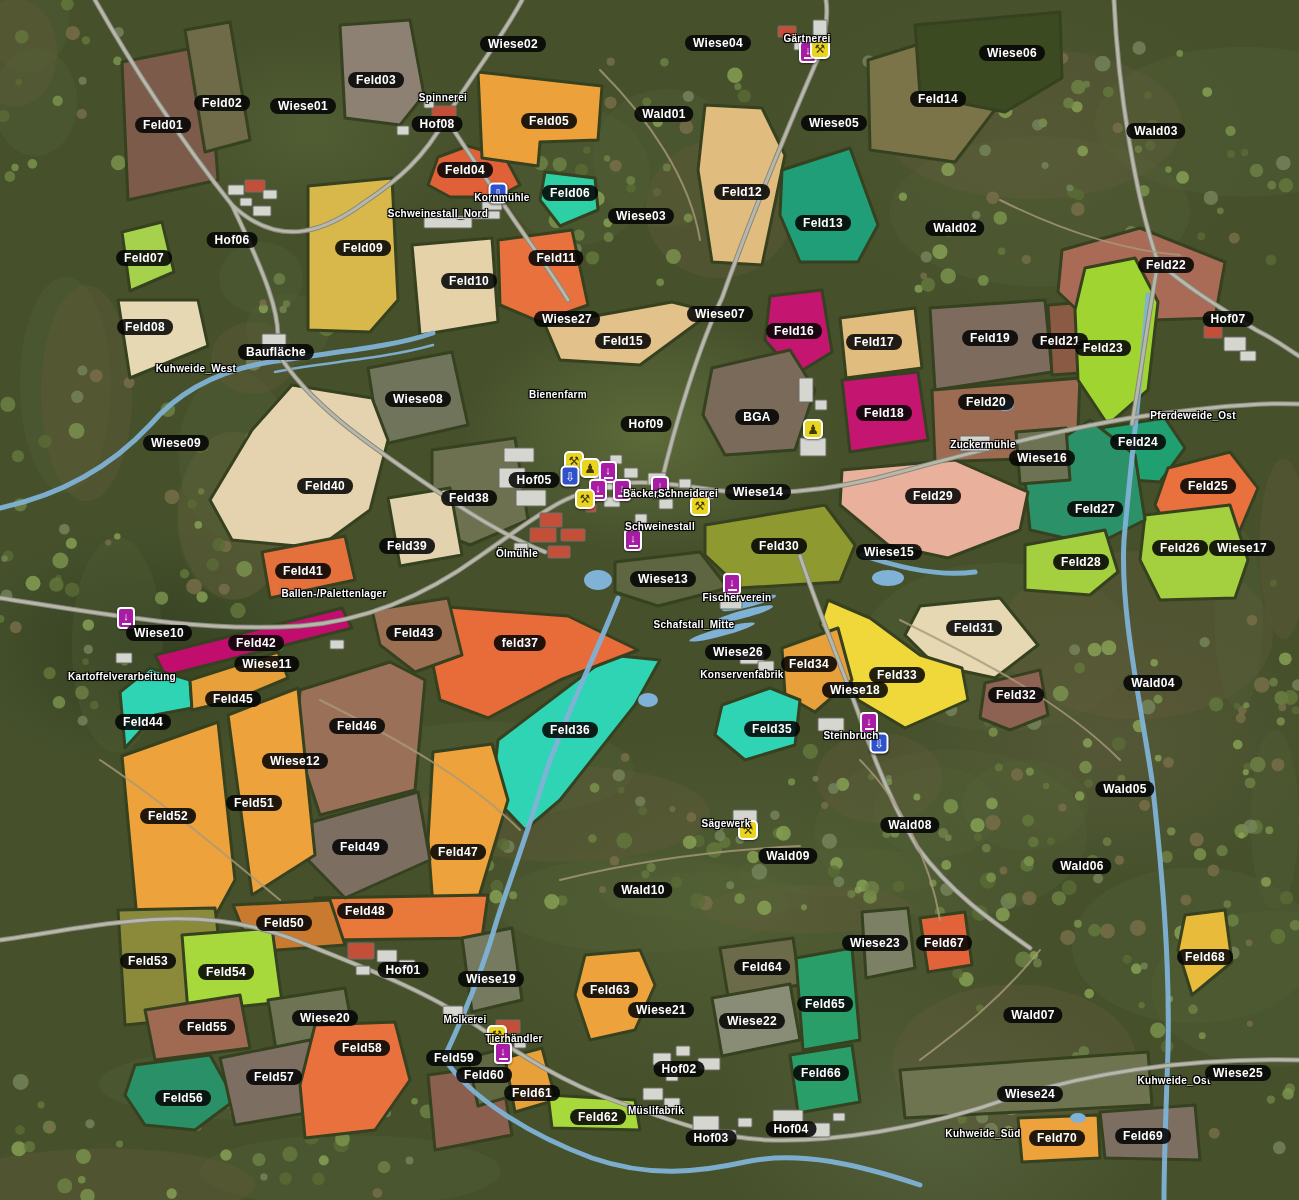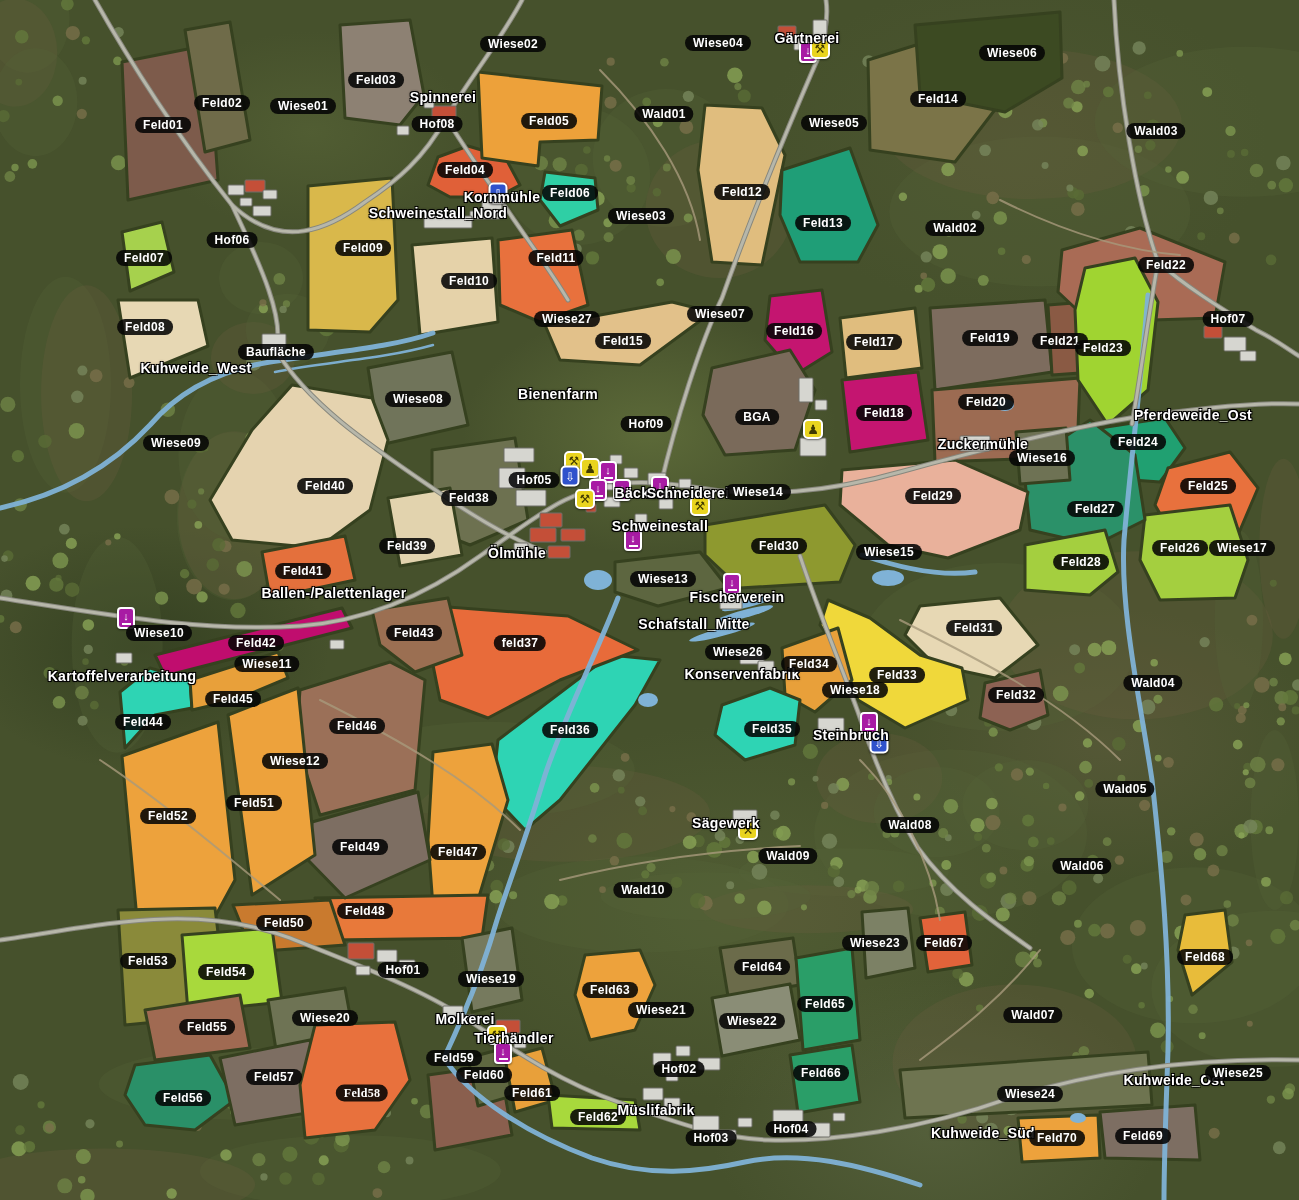--- a/index.html
+++ b/index.html
@@ -13,21 +13,21 @@
       radial-gradient(420px 260px at 57% 76%, rgba(96,110,62,.40), transparent 72%),
       radial-gradient(260px 170px at 11% 54%, rgba(44,56,28,.65), transparent 72%),
       radial-gradient(340px 220px at 78% 12%, rgba(84,92,54,.45), transparent 75%),
       radial-gradient(300px 200px at 72% 94%, rgba(110,120,86,.35), transparent 75%);
   }
   #layers{position:absolute;left:0;top:0;}
   .lbl{position:absolute;transform:translate(-50%,-50%);white-space:nowrap;
     color:#fff;font-size:12px;font-weight:bold;letter-spacing:.3px;
     background:rgba(5,5,5,.88);padding:1px 8px;border-radius:9px;z-index:30;}
   .olbl{position:absolute;transform:translate(-50%,-50%);white-space:nowrap;
-    color:#fff;font-size:14px;font-weight:bold;letter-spacing:.3px;z-index:30;
+    color:#fff;font-size:10px;font-weight:bold;letter-spacing:.3px;z-index:30;
     text-shadow:-1px -1px 0 #000,1px -1px 0 #000,-1px 1px 0 #000,1px 1px 0 #000,0 0 3px #000;}
   .icon{position:absolute;transform:translate(-50%,-50%);display:flex;align-items:center;justify-content:center;
     border:2px solid #fff;box-sizing:border-box;z-index:20;border-radius:5px;
     font-size:11px;line-height:1;box-shadow:0 1px 2px rgba(0,0,0,.5);}
   .icon.sell{width:18px;height:22px;background:#a81ba4;color:#fff;flex-direction:column;border-radius:4px;}
   .icon.sell .bar{width:9px;height:2px;background:#fff;margin-top:1px;}
   .icon.prod{width:20px;height:20px;background:#e9d41f;color:#403a00;font-size:12px;}
   .icon.shop{width:20px;height:20px;background:#e9d41f;color:#403a00;font-size:13px;}
   .icon.store{width:19px;height:21px;background:#2f52cc;color:#fff;font-size:12px;}
 </style>
@@ -897,21 +897,21 @@
       <div class="lbl" style="left: 661px; top: 1010px;">Wiese21</div>
       <div class="lbl" style="left: 752px; top: 1021px;">Wiese22</div>
       <div class="lbl" style="left: 825px; top: 1004px;">Feld65</div>
       <div class="lbl" style="left: 1033px; top: 1015px;">Wald07</div>
       <div class="lbl" style="left: 207px; top: 1027px;">Feld55</div>
       <div class="lbl" style="left: 325px; top: 1018px;">Wiese20</div>
       <div class="olbl" style="left: 465px; top: 1019px;">Molkerei</div>
       <div class="olbl" style="left: 514px; top: 1038px;">Tierhändler</div>
       <div class="lbl" style="left: 274px; top: 1077px;">Feld57</div>
       <div class="lbl" style="left: 183px; top: 1098px;">Feld56</div>
-      <div class="lbl" style="left: 362px; top: 1093px; font-family: Liberation Serif, serif;">Feld58</div>
+      <div class="lbl" style="left: 362px; top: 1048px;">Feld58</div>
       <div class="lbl" style="left: 484px; top: 1075px; padding-left: 8px;">Feld60</div>
       <div class="lbl" style="left: 454px; top: 1058px;">Feld59</div>
       <div class="lbl" style="left: 532px; top: 1093px;">Feld61</div>
       <div class="lbl" style="left: 598px; top: 1117px;">Feld62</div>
       <div class="olbl" style="left: 656px; top: 1110px;">Müslifabrik</div>
       <div class="lbl" style="left: 679px; top: 1069px;">Hof02</div>
       <div class="lbl" style="left: 711px; top: 1138px;">Hof03</div>
       <div class="lbl" style="left: 791px; top: 1129px;">Hof04</div>
       <div class="lbl" style="left: 821px; top: 1073px;">Feld66</div>
       <div class="lbl" style="left: 1030px; top: 1094px;">Wiese24</div>

